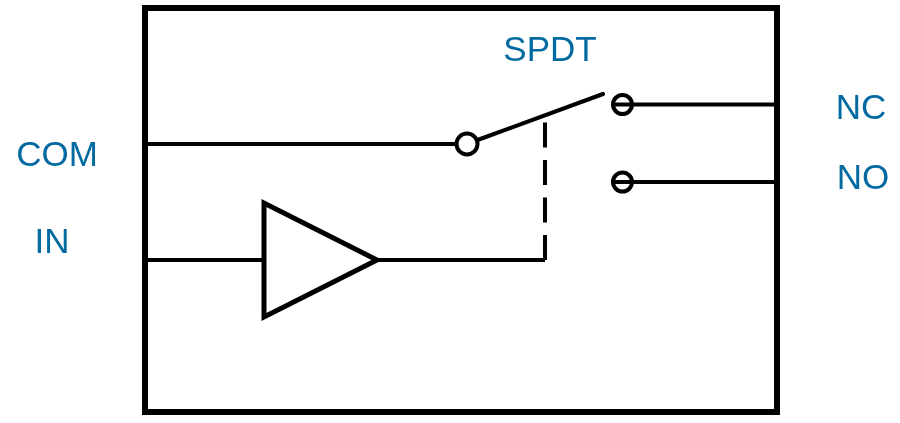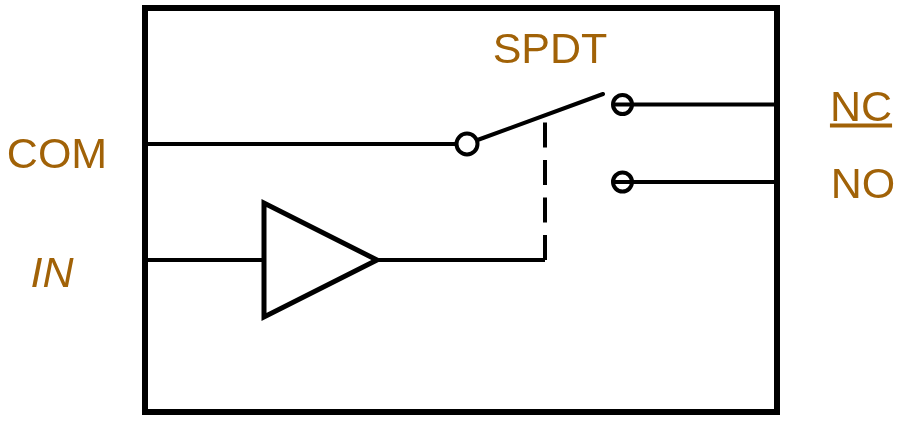--- a/index.html
+++ b/index.html
@@ -17,31 +17,31 @@
   }
   #stage svg {
     position: absolute;
     left: 0;
     top: 0;
     display: block;
   }
   .pin-label {
     position: absolute;
     transform: translate(-50%, -50%);
-    font-size: 43px;
+    font-size: 35px;
     line-height: 1;
-    color: #a16207;
+    color: #0369a1;
     white-space: nowrap;
     user-select: none;
   }
   .lbl-com  { left: 57px;  top: 153px; }
-  .lbl-in   { left: 52px;  top: 272px; font-style: italic; }
+  .lbl-in   { left: 52px;  top: 240px; }
   .lbl-spdt { left: 550px; top: 48px;  }
-  .lbl-nc   { left: 861px; top: 106px; text-decoration: underline; }
-  .lbl-no   { left: 863px; top: 183px; }
+  .lbl-nc   { left: 861px; top: 106px; }
+  .lbl-no   { left: 863px; top: 176px; }
 </style>
 </head>
 <body>
 
 <div id="stage">
 
   <svg width="900" height="423" viewBox="0 0 900 423">
 
     <rect x="145" y="8" width="632" height="404" fill="none" stroke="#000000" stroke-width="6"></rect>
 

